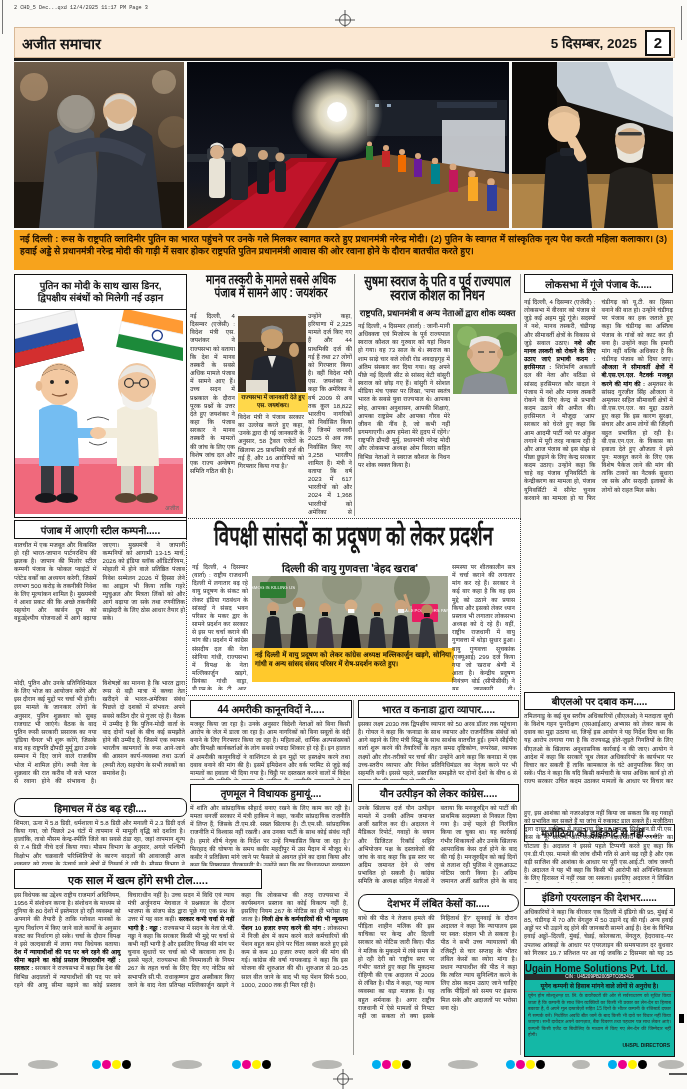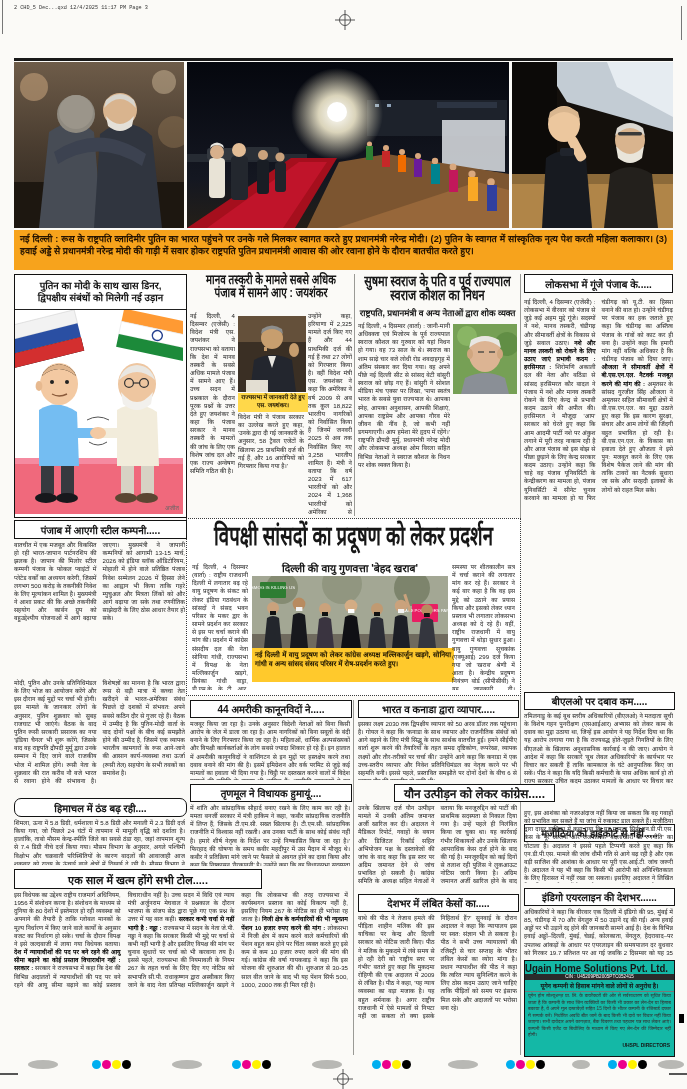--- a/index.html
+++ b/index.html
@@ -32,20 +32,25 @@
 
   <div class="abs slug" style="left:14px;top:5px;">2 CHD_5 Dec...qxd  12/4/2025  11:17 PM  Page 3</div>
   <div class="abs" style="left:2px;top:0;width:1px;height:34px;background:#777;"></div>
   <div class="abs" style="left:681px;top:6px;width:1px;height:34px;background:#777;"></div>
   <svg class="abs" style="left:335px;top:10px;" width="20" height="20">
     <circle cx="10" cy="10" r="5.5" fill="none" stroke="#555" stroke-width="1"></circle>
     <line x1="10" y1="0" x2="10" y2="20" stroke="#555" stroke-width="1"></line>
     <line x1="0" y1="10" x2="20" y2="10" stroke="#555" stroke-width="1"></line>
   </svg>
 
+  <div class="abs" style="left:14px;top:27px;width:659px;height:29px;background:#fbe8d3;border:1px solid #d8b896;display:flex;align-items:center;">
+    <div style="font-weight:bold;font-size:14.5px;padding-left:7px;flex:1;">अजीत समाचार</div>
+    <div style="font-weight:bold;font-size:13.5px;">5 दिसम्बर, 2025</div>
+    <div style="margin:0 3px 0 8px;width:22px;height:22px;border:2px solid #111;background:#fff;display:flex;align-items:center;justify-content:center;font-weight:bold;font-size:15px;">2</div>
+  </div>
   <div class="abs" style="left:14px;top:58px;width:659px;height:2.5px;background:#191919;"></div>
 
   <div class="photo" style="left:14px;top:62px;width:170px;height:166px;">
     <svg width="170" height="166" viewBox="0 0 170 166">
       <defs>
         <linearGradient id="hugbg" x1="0" y1="0" x2="0" y2="1">
           <stop offset="0" stop-color="#6e5c49"></stop>
             <stop offset="0.5" stop-color="#4a3d30"></stop>
             <stop offset="1" stop-color="#2c241c"></stop>
         </linearGradient>
@@ -373,24 +378,24 @@
 
   <div class="abs hbox" style="left:190px;top:700px;width:160px;height:16px;font-size:10px;">44 अमरीकी कानूनविदों ने.....</div>
   <div class="abs body-txt" style="left:190px;top:720px;width:160px;height:60px;">मजबूर किया जा रहा है। उनके अनुसार विदेशी नेताओं को बिना किसी आरोप के जेल में डाला जा रहा है। आम नागरिकों को बिना सबूतों के बंदी बनाने के लिए गिरफ्तार किया जा रहा है। महिलाओं, धार्मिक अल्पसंख्यकों और विपक्षी कार्यकर्ताओं के लोग सबसे ज्यादा शिकार हो रहे हैं। इन हालात में अमरीकी कानूनविदों ने वाशिंगटन से इन मुद्दों पर हस्तक्षेप करने तथा दबाव बनाने की मांग की है। इसमें इमिग्रेशन और वर्क परमिट से जुड़े कई मामलों का हवाला भी दिया गया है। चिट्ठी पर दस्तखत करने वालों में विदेश मामलों की समिति के सदस्य भी शामिल हैं। अमरीकी जानकारों ने पत्र लिखकर इन मामलों के लिए यह कदम उठाए जाने की अपील की है।</div>
 
   <div class="abs hbox" style="left:190px;top:784px;width:160px;height:16px;font-size:10px;">तृणमूल ने विधायक हुमायूं....</div>
   <div class="abs body-txt" style="left:190px;top:804px;width:160px;height:62px;">में शांति और सांप्रदायिक सौहार्द बनाए रखने के लिए काम कर रही है। ममता बनर्जी सरकार में मंत्री हाकिम ने कहा, 'कबीर सांप्रदायिक राजनीति में लिप्त हैं, जिसके टी.एम.सी. सख्त खिलाफ है। टी.एम.सी. सांप्रदायिक राजनीति में विश्वास नहीं रखती। अब उनका पार्टी के साथ कोई संबंध नहीं है। हमारे शीर्ष नेतृत्व के निर्देश पर उन्हें निष्कासित किया जा रहा है।' फिरहाद की घोषणा के समय कबीर महदीपुर में उस मैदान में मौजूद थे। कबीर ने प्रतिक्रिया मांगे जाने पर फैसले से अवगत होने का दावा किया और कहा कि निष्कासन 'गैरकानूनी' है। उन्होंने कहा कि वह विधानसभा सदस्यता से इस्तीफा देकर 22 दिसम्बर को मुर्शिदाबाद में नया राजनीतिक संगठन बनाएंगे।</div>
 
   <div class="abs hbox" style="left:358px;top:700px;width:159px;height:16px;font-size:10px;">भारत व कनाडा द्वारा व्यापार.....</div>
   <div class="abs body-txt" style="left:358px;top:720px;width:159px;height:60px;">इसका लक्ष्य 2030 तक द्विपक्षीय व्यापार को 50 अरब डॉलर तक पहुंचाना है। गोयल ने कहा कि 'कनाडा के साथ व्यापार और राजनीतिक संबंधों को आगे बढ़ाने के लिए मंत्री सिद्धू के साथ सार्थक बातचीत हुई। हमने सीईपीए वार्ता शुरू करने की तैयारियों के तहत समग्र दृष्टिकोण, रूपरेखा, व्यापक लक्ष्यों और तौर-तरीकों पर चर्चा की।' उन्होंने आगे कहा कि कनाडा में एक उच्च-स्तरीय व्यापार और निवेश प्रतिनिधिमंडल का नेतृत्व करने पर भी सहमति बनी। इससे पहले, प्रस्तावित समझौते पर दोनों देशों के बीच 6 से ज्यादा दौर की बातचीत हो चुकी थी।</div>
 
-  <div class="abs hbox" style="left:358px;top:784px;width:159px;height:16px;font-size:12px;margin-left:36px;">यौन उत्पीड़न को लेकर कांग्रेस.....</div>
+  <div class="abs hbox" style="left:358px;top:784px;width:159px;height:16px;font-size:10px;">यौन उत्पीड़न को लेकर कांग्रेस.....</div>
   <div class="abs body-txt cols2" style="left:358px;top:804px;width:159px;height:86px;">उनके खिलाफ दर्ज यौन उत्पीड़न मामले में उनकी अंतिम जमानत अर्जी खारिज कर दी। अदालत ने मैडिकल रिपोर्ट, गवाहों के बयान और डिजिटल रिकॉर्ड सहित अभियोजन पक्ष के दस्तावेजों की जांच के बाद कहा कि इस स्तर पर अग्रिम जमानत देने से जांच प्रभावित हो सकती है। कांग्रेस समिति के अध्यक्ष सहित नेताओं ने बताया कि मनजूरुद्दिन को पार्टी की प्राथमिक सदस्यता से निकाल दिया गया है। उन्हें पहले ही निलंबित किया जा चुका था। यह कार्रवाई गंभीर शिकायतों और उनके खिलाफ आपराधिक केस दर्ज होने के बाद की गई है। मनजूरुद्दिन को कई दिनों से तलाश रही पुलिस ने लुकआऊट नोटिस जारी किया है। अग्रिम जमानत अर्जी खारिज होने के बाद जांच टीमों ने उन्हें ढूंढने की कोशिशें तेज कर दी हैं।</div>
 
-  <div class="abs hbox" style="left:358px;top:894px;width:159px;height:16px;font-size:10px;">देशभर में लंबित केसों का.....</div>
+  <div class="abs hbox" style="left:358px;top:894px;width:159px;height:16px;font-size:10px;border-radius:9px;">देशभर में लंबित केसों का.....</div>
   <div class="abs body-txt cols2" style="left:358px;top:914px;width:159px;height:140px;">बाथे की पीठ ने तेजाब हमले की पीड़िता शाहीन मलिक की इस याचिका पर केन्द्र और दिल्ली सरकार को नोटिस जारी किए। पीठ ने मलिक के मुकदमे में लंबे समय से हो रही देरी को 'राष्ट्रीय स्तर पर गंभीर' बताते हुए कहा कि मुकदमा रोहिणी की एक अदालत में 2009 से लंबित है। पीठ ने कहा, 'यह न्याय व्यवस्था का बड़ा मजाक है। यह बहुत शर्मनाक है। अगर राष्ट्रीय राजधानी में ऐसे मामलों से निपटा नहीं जा सकता तो क्या इसके निहितार्थ हैं?' सुनवाई के दौरान अदालत ने कहा कि न्यायालय इस पर स्वत: संज्ञान भी ले सकता है। पीठ ने सभी उच्च न्यायालयों की रजिस्ट्री से चार सप्ताह के भीतर लंबित केसों का ब्योरा मांगा है। प्रधान न्यायाधीश की पीठ ने कहा कि त्वरित न्याय सुनिश्चित करने के लिए ठोस कदम उठाए जाने चाहिएं ताकि पीड़ितों को समय पर इंसाफ मिल सके और अदालतों पर भरोसा बना रहे।</div>
 
   <div class="abs hbox" style="left:524px;top:692px;width:149px;height:16px;font-size:10px;">बीएलओ पर दबाव कम.....</div>
   <div class="abs body-txt" style="left:524px;top:712px;width:149px;height:72px;">तमिलनाडु के कई बूथ स्तरीय अधिकारियों (बीएलओ) ने मतदाता सूची के विशेष गहन पुनरीक्षण (एसआईआर) अभ्यास को लेकर काम के दबाव का मुद्दा उठाया था, जिन्हें इस आयोग ने यह निर्देश दिया था कि यह आरोप लगाया गया है कि राज्यबद्ध होते-जुड़ते गिनतियों के लिए बीएलओ के खिलाफ अनुशासनिक कार्रवाई न की जाए। आयोग ने आदेश में कहा कि सरकारें 'बूथ लेवल अधिकारियों' के कार्यभार पर विचार कर सकती हैं ताकि कामकाज के घंटे आनुपातिक किए जा सकें। पीठ ने कहा कि यदि किसी कर्मचारी के पास अधिक कार्य हो तो राज्य सरकार उचित कदम उठाकर मामलों के आधार पर विचार कर सकती है और उन कर्मचारियों को जबरन किसी काम के लिए तैनात न किया जाए।</div>
 
   <div class="abs hbox" style="left:524px;top:824px;width:149px;height:16px;font-size:10px;">मजीठिया को हाईकोर्ट से नहीं.....</div>
   <div class="abs body-txt" style="left:524px;top:809px;width:149px;height:74px;">हुए, इस आशंका को नजरअंदाज नहीं किया जा सकता कि वह गवाहों को प्रभावित कर सकते हैं या जांच में रुकावट डाल सकते हैं। मजीठिया द्वारा दायर याचिका में कहा गया कि यह मामला सिर्फ एन.डी.पी.एस. केस के पूरे आरोपों और राजनीतिक 'बदलाखोरी की रणनीति' का घोटाला है। अदालत ने इससे पहले टिप्पणी करते हुए कहा कि एन.डी.पी.एस. मामले की जांच धीमी गति से आगे बढ़ रही है और एक बड़ी साजिश की आशंका के आधार पर पूरी एस.आई.टी. जांच जरूरी है। अदालत ने यह भी कहा कि किसी भी आरोपी को अनिश्चितकाल के लिए हिरासत में नहीं रखा जा सकता। इसलिए अदालत ने लिखित दिया कि जांचाधीन मुद्दों के अंतर्गत जमानत नहीं दी जा सकती।</div>
 
   <div class="abs hbox" style="left:524px;top:888px;width:149px;height:16px;font-size:10px;">इंडिगो एयरलाइन की देशभर......</div>
   <div class="abs body-txt" style="left:524px;top:908px;width:149px;height:48px;">अधिकारियों ने कहा कि वीरवार एक दिल्ली में इंडिगो की 95, मुंबई में 85, चंडीगढ़ में 70 और बेंगलुरु में 50 उड़ानें रद्द की गईं। अन्य हवाई अड्डों पर भी उड़ानें रद्द होने की जानकारी सामने आई है। देश के विभिन्न हवाई अड्डों–दिल्ली, मुंबई, चेन्नई, कोलकाता, बेंगलुरु, हैदराबाद–पर उपलब्ध आंकड़ों के आधार पर एयरलाइन की समयपालन दर बुधवार को गिरकर 19.7 प्रतिशत पर आ गई जबकि 2 दिसम्बर को यह 35 प्रतिशत थी।</div>

